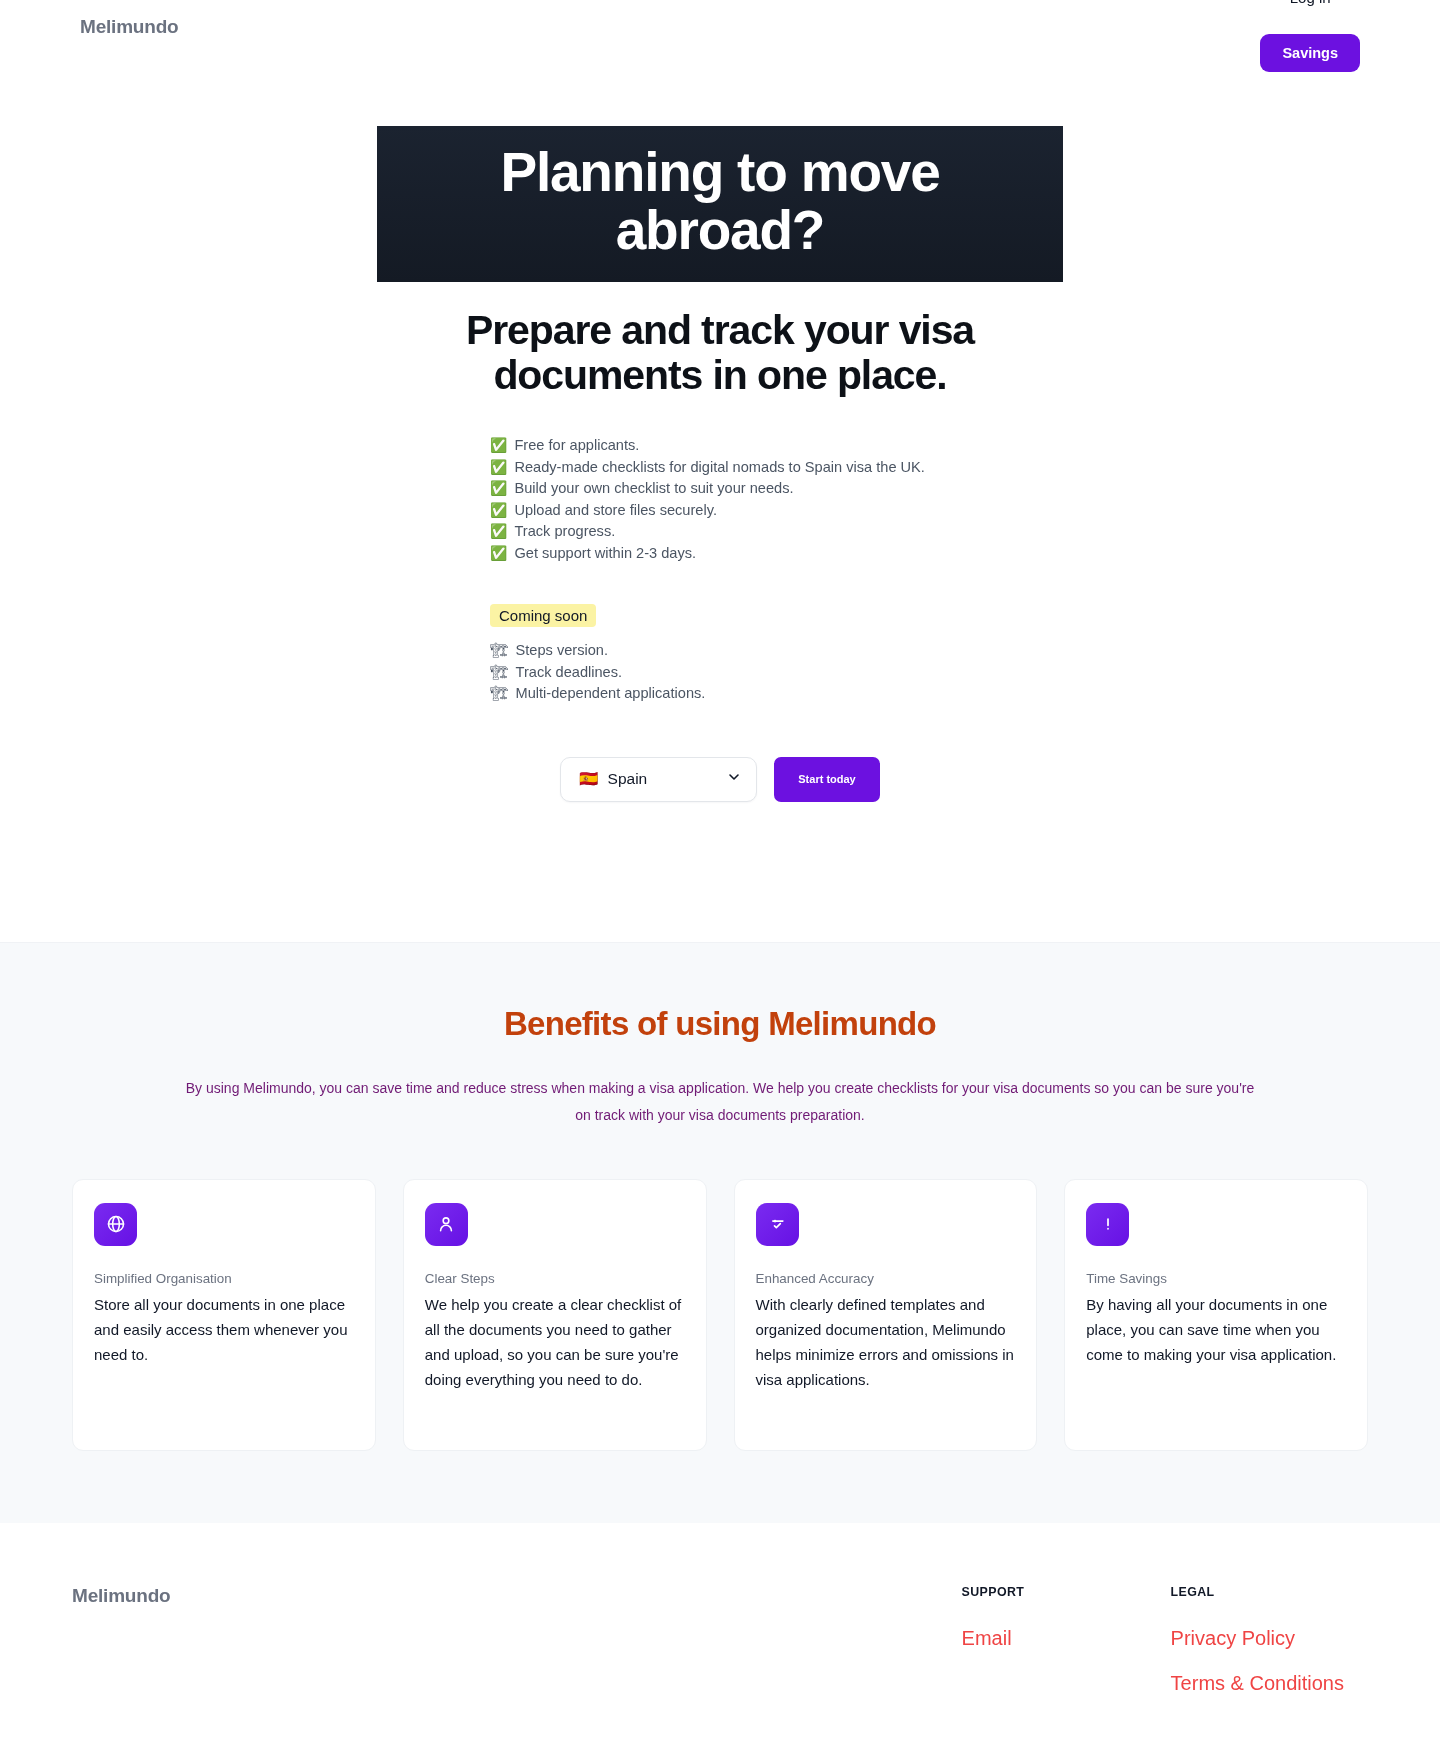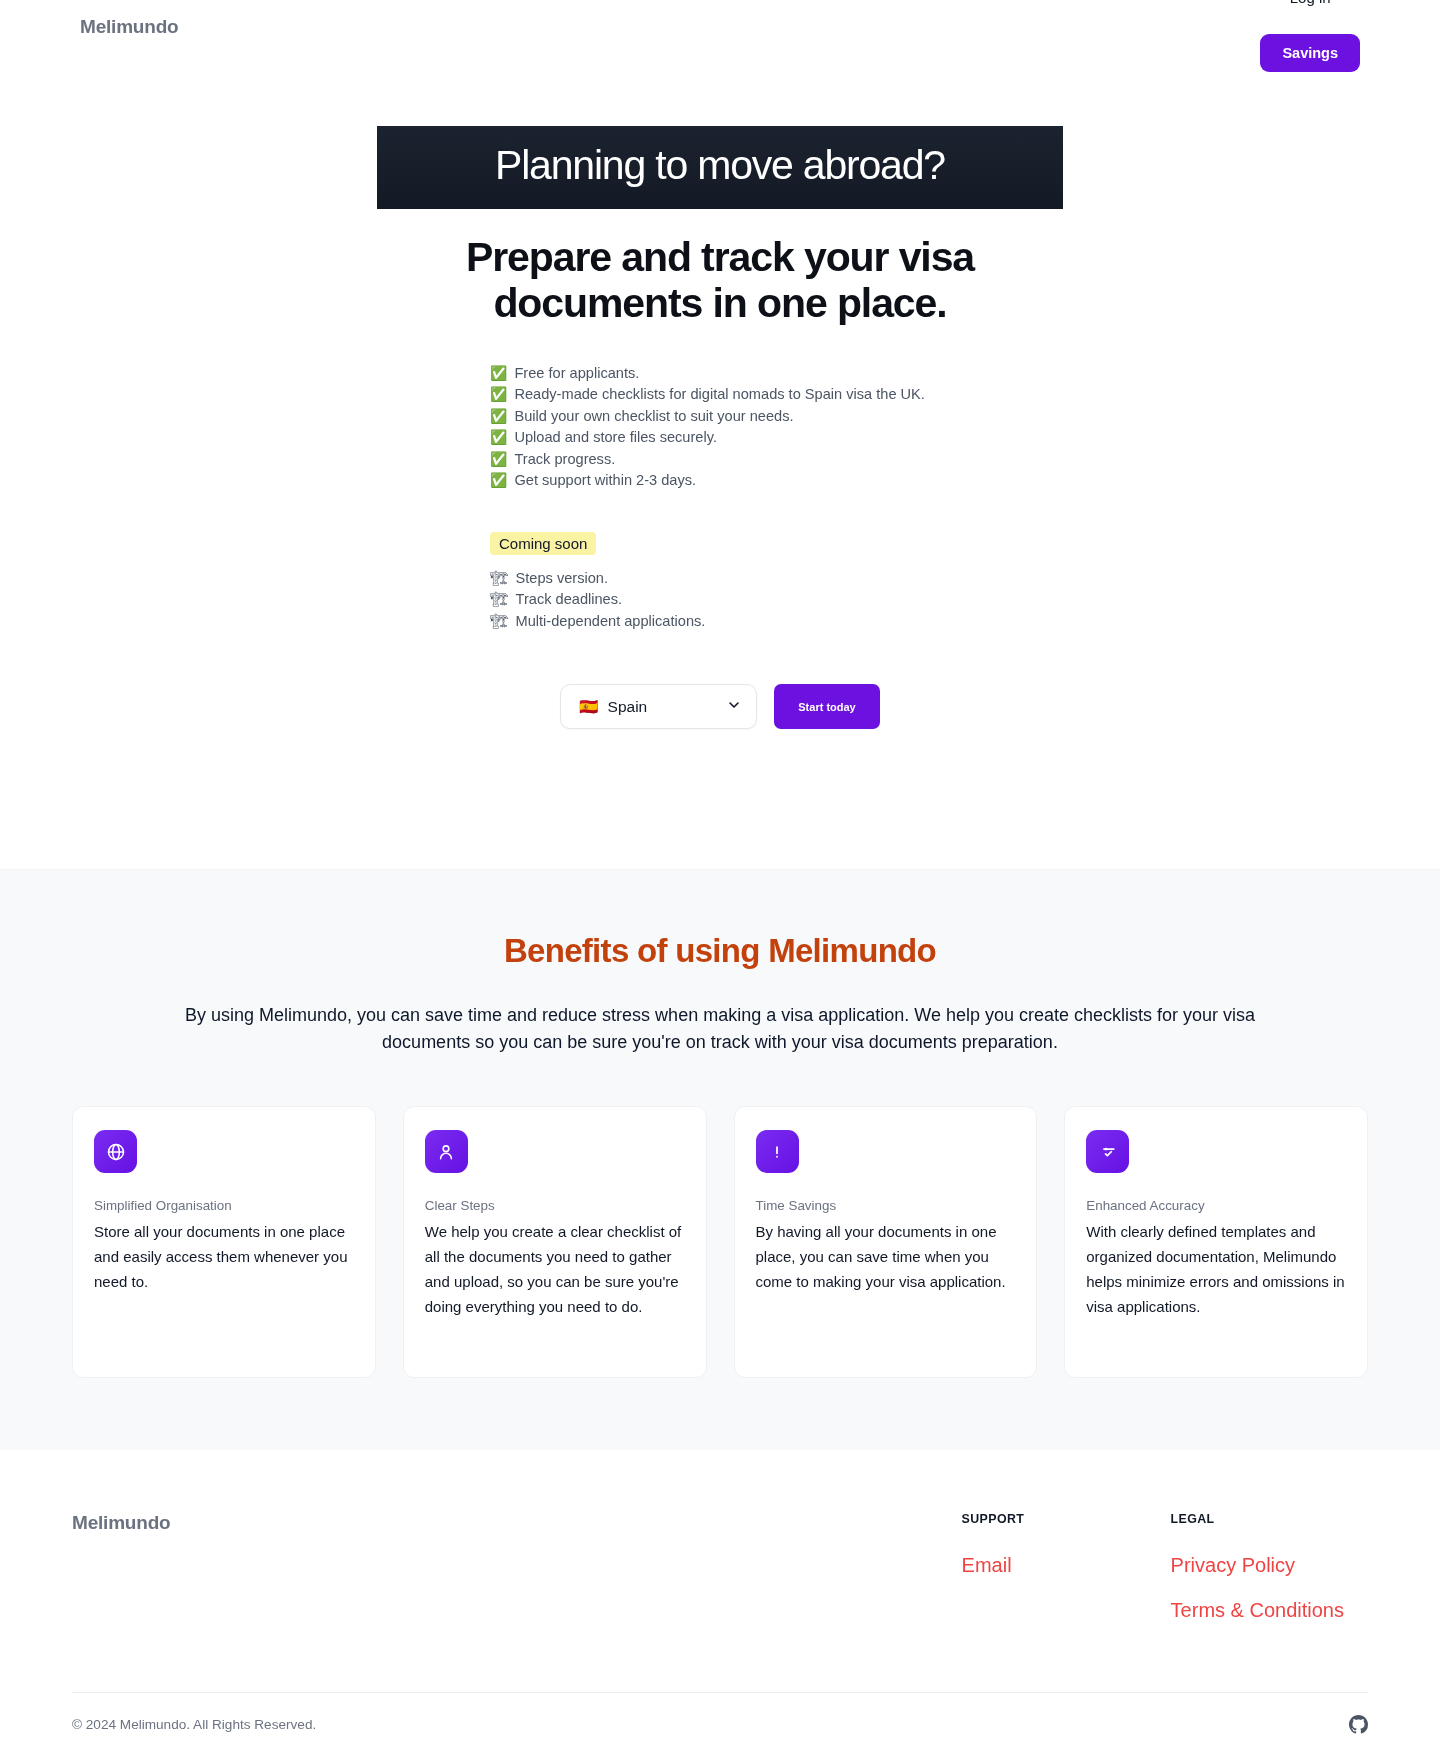--- a/index.html
+++ b/index.html
@@ -58,22 +58,22 @@
   }
   .hero-banner {
     width: 686px;
     margin: 0 auto;
     background: linear-gradient(180deg, #1b2330 0%, #141a24 100%);
     text-align: center;
     padding: 18px 20px 22px 20px;
   }
   .hero-banner h1 {
     color: #ffffff;
-    font-size: 41px;
-    font-weight: 400;
+    font-size: 55px;
+    font-weight: 700;
     letter-spacing: -1.2px;
     line-height: 1.05;
   }
   .hero-sub {
     text-align: center;
     margin: 26px auto 0 auto;
     max-width: 660px;
     font-size: 41px;
     font-weight: 700;
     color: #0d1117;
@@ -165,23 +165,23 @@
     text-align: center;
     font-size: 33px;
     font-weight: 700;
     color: #c2410c;
     letter-spacing: -0.7px;
   }
   .benefits-desc {
     text-align: center;
     max-width: 1075px;
     margin: 32px auto 0 auto;
-    font-size: 18px;
+    font-size: 14px;
     line-height: 27px;
-    color: #0f172a;
+    color: #701a75;
   }
   .cards {
     display: grid;
     grid-template-columns: repeat(4, 1fr);
     gap: 27px;
     padding: 0 72px;
     margin-top: 50px;
     align-items: start;
   }
   .card {
@@ -361,39 +361,39 @@
             <circle cx="12" cy="8" r="3.4"></circle>
             <path d="M5.5 20a6.5 6.5 0 0 1 13 0"></path>
           </svg>
       </div>
       <div class="card-title">Clear Steps</div>
       <div class="card-body">We help you create a clear checklist of all the documents you need to gather and upload, so you can be sure you're doing everything you need to do.</div>
     </div>
 
     <div class="card">
       <div class="card-icon">
-        <svg width="20" height="20" viewBox="0 0 24 24" fill="none" stroke="currentColor" stroke-width="2.1" stroke-linecap="round">
-            <line x1="12" y1="6" x2="12" y2="13.5"></line>
-            <line x1="12" y1="17.6" x2="12" y2="17.7"></line>
-          </svg>
-      </div>
-      <div class="card-title">Time Savings</div>
-      <div class="card-body">By having all your documents in one place, you can save time when you come to making your visa application.</div>
-    </div>
-
-    <div class="card">
-      <div class="card-icon">
         <svg width="20" height="20" viewBox="0 0 24 24" fill="none" stroke="currentColor" stroke-width="2" stroke-linecap="round" stroke-linejoin="round">
             <line x1="7" y1="8.5" x2="19" y2="8.5"></line>
             <circle cx="9.6" cy="8.5" r="1.6" fill="currentColor" stroke="none"></circle>
             <polyline points="9 14.2 11.2 16.4 16 11.6"></polyline>
           </svg>
       </div>
       <div class="card-title">Enhanced Accuracy</div>
       <div class="card-body">With clearly defined templates and organized documentation, Melimundo helps minimize errors and omissions in visa applications.</div>
+    </div>
+
+    <div class="card">
+      <div class="card-icon">
+        <svg width="20" height="20" viewBox="0 0 24 24" fill="none" stroke="currentColor" stroke-width="2.1" stroke-linecap="round">
+            <line x1="12" y1="6" x2="12" y2="13.5"></line>
+            <line x1="12" y1="17.6" x2="12" y2="17.7"></line>
+          </svg>
+      </div>
+      <div class="card-title">Time Savings</div>
+      <div class="card-body">By having all your documents in one place, you can save time when you come to making your visa application.</div>
     </div>
 
   </div>
 </section>
 
 <footer class="footer">
   <div class="footer-top">
     <div class="footer-brand">Melimundo</div>
     <div class="footer-cols">
 

